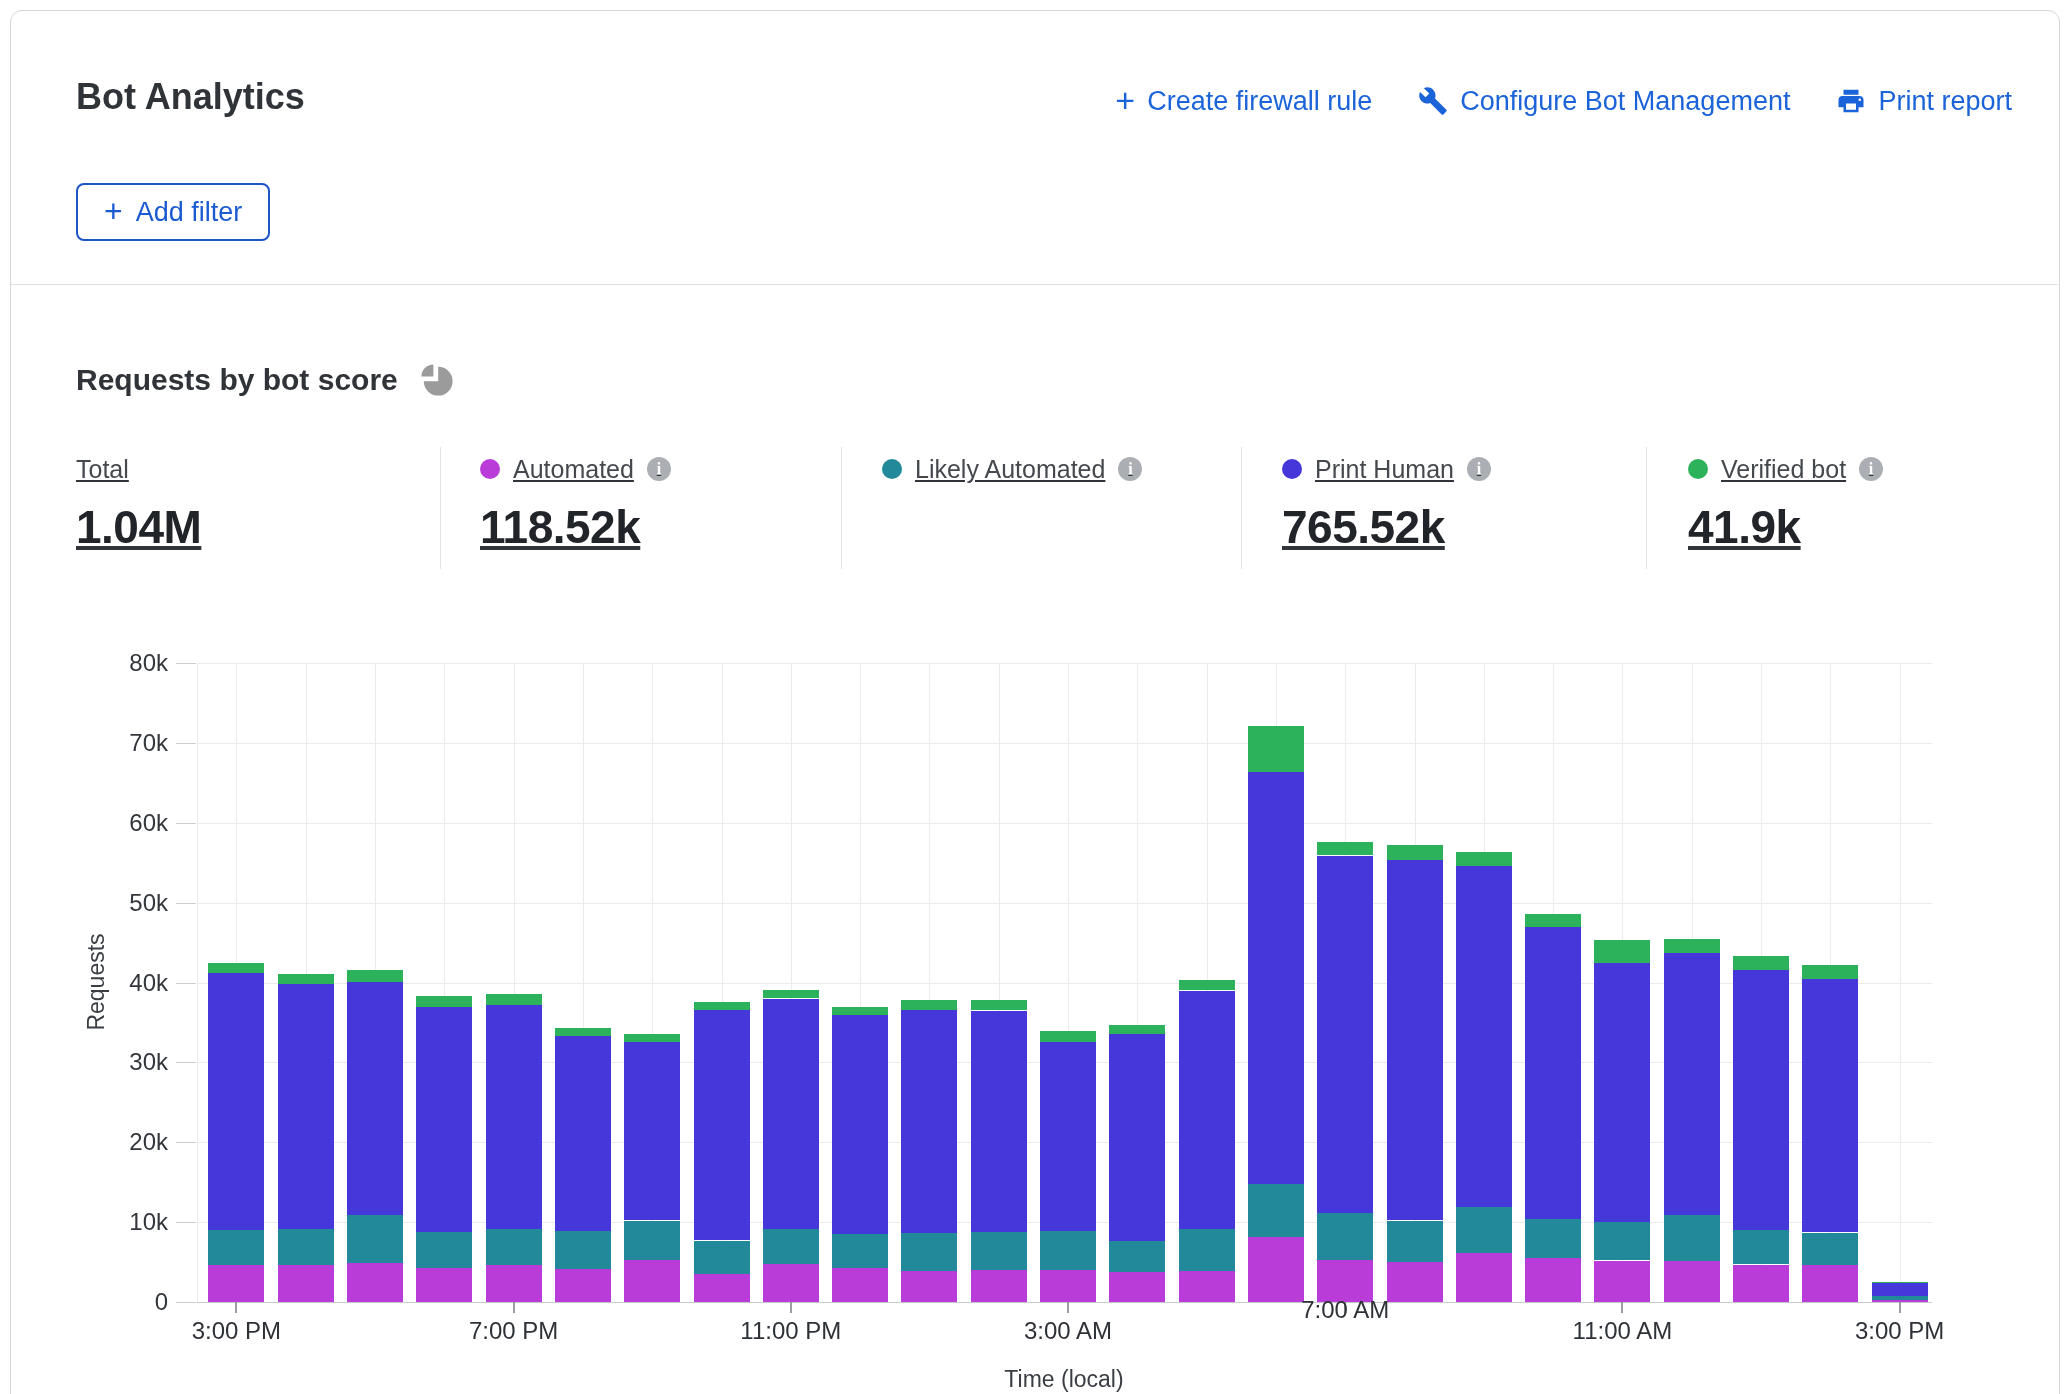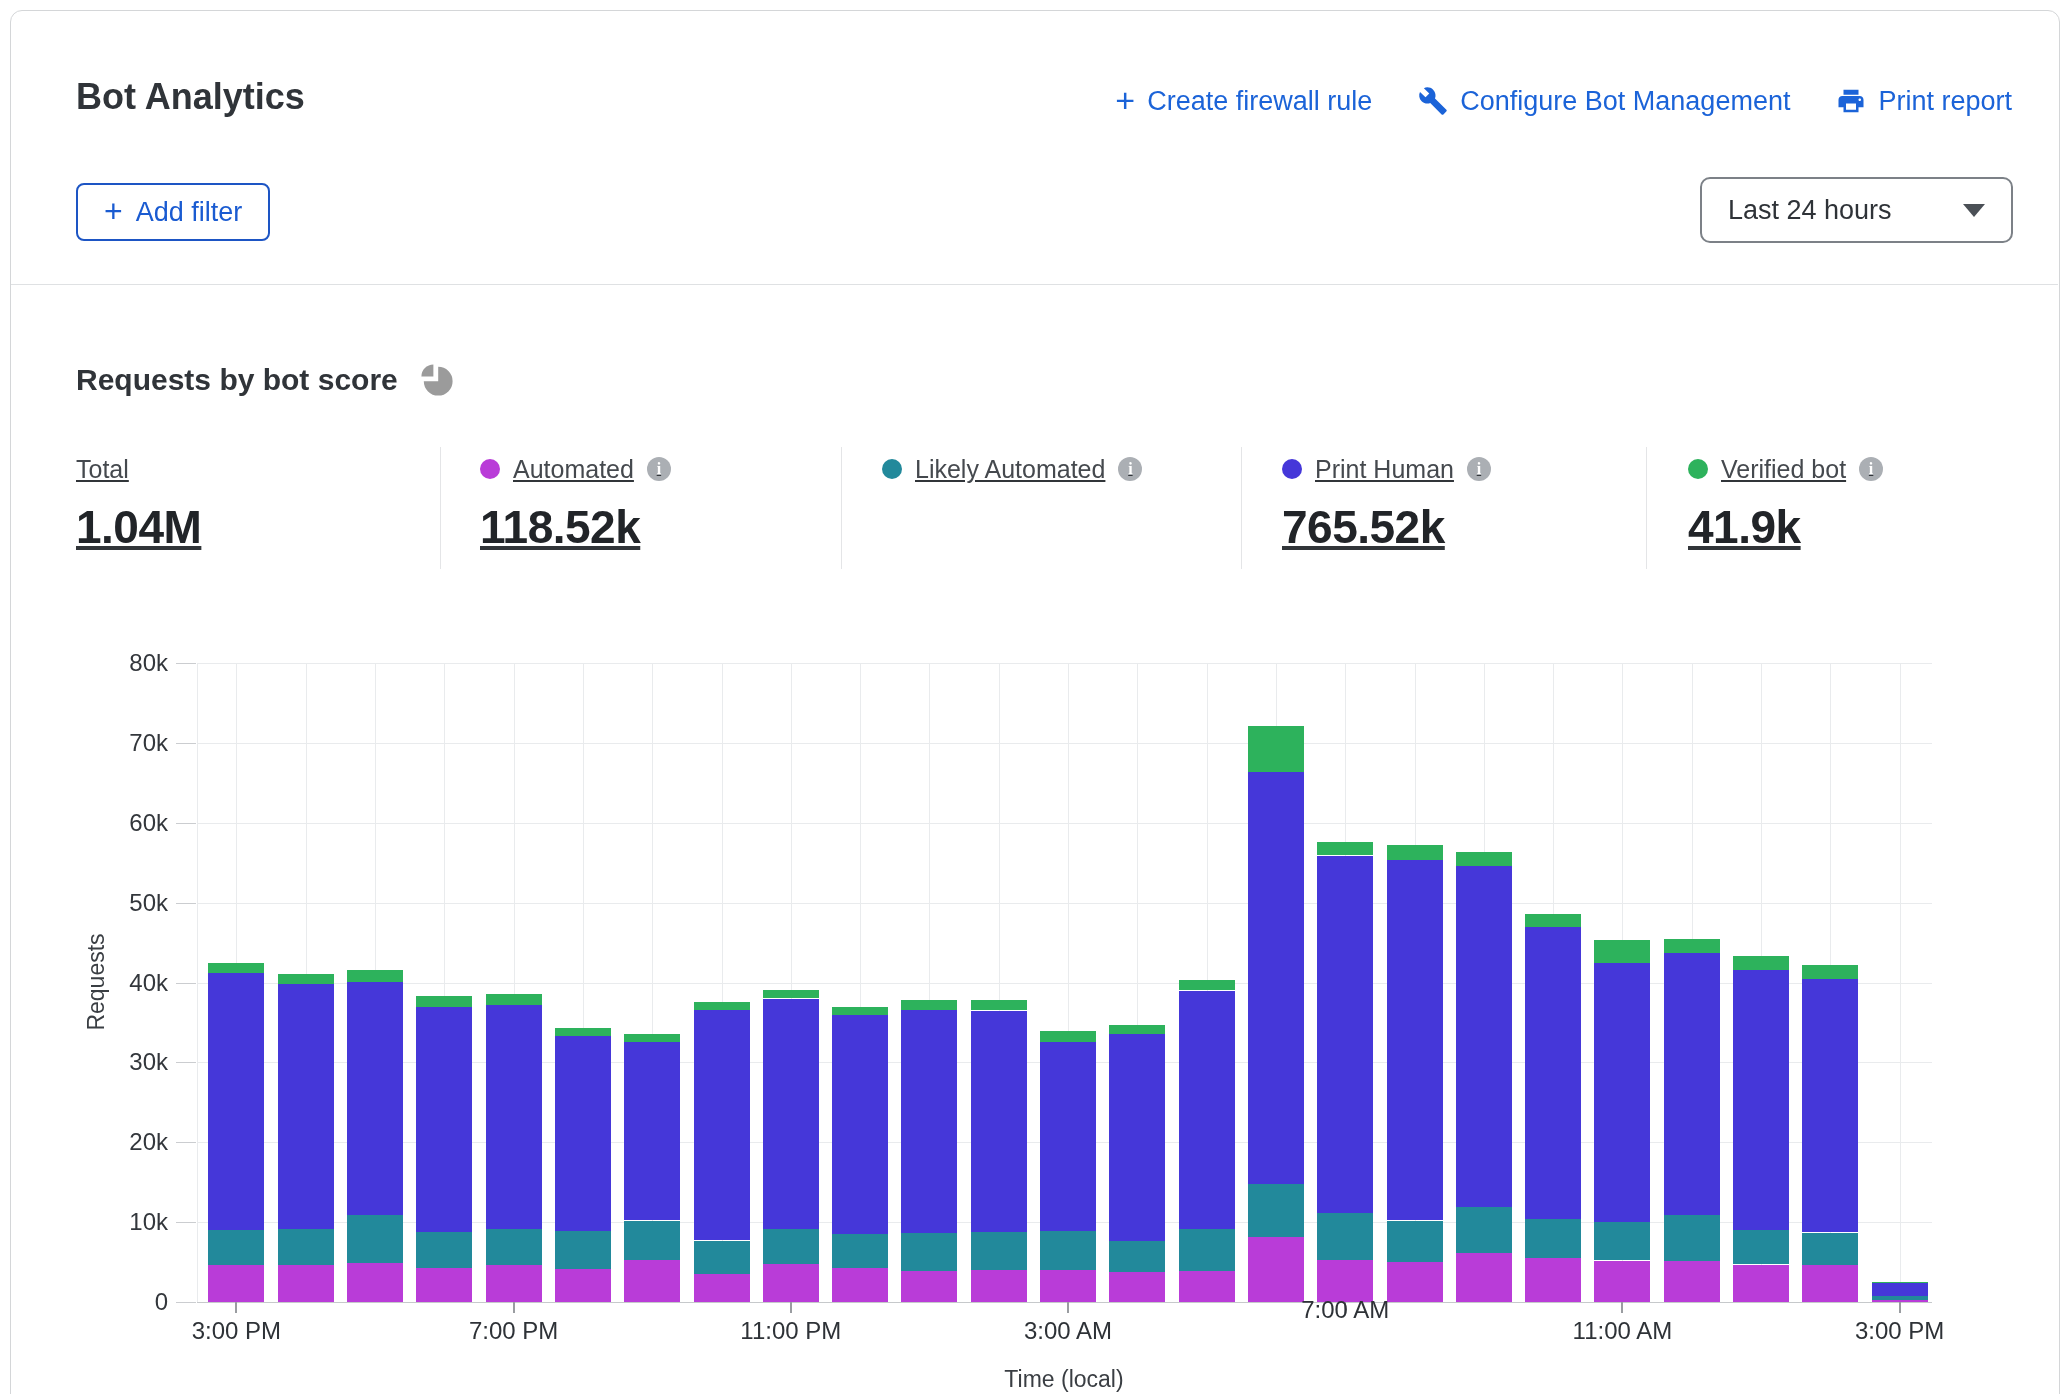--- a/index.html
+++ b/index.html
@@ -112,24 +112,20 @@
       </span>
       <span>Print report</span>
     </a>
   </div>
 
   <button class="add-filter-btn">
     <span class="plus-glyph">+</span>
     <span>Add filter</span>
   </button>
 
-  <div class="time-range">
-    <span>Last 24 hours</span>
-    <span class="caret"></span>
-  </div>
 
   <div class="header-divider"></div>
 
   <div class="section-header">
     <span class="section-title">Requests by bot score</span>
     <span>
       <svg width="42" height="36" viewBox="0 0 34 30" style="display:block">
         <path d="M18 16 L18 4 A12 12 0 1 1 6 16 Z" fill="#9b9b9b"></path>
         <path d="M14 12 L14 2 A10 10 0 0 0 4 12 Z" fill="#9b9b9b"></path>
       </svg>

